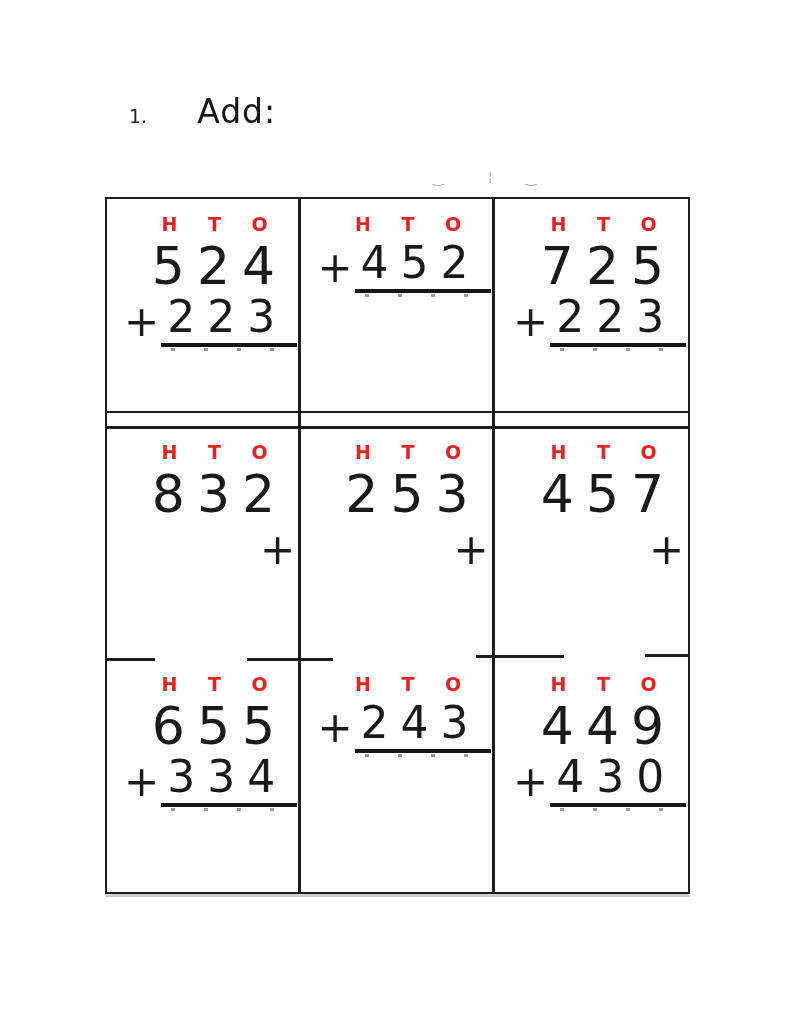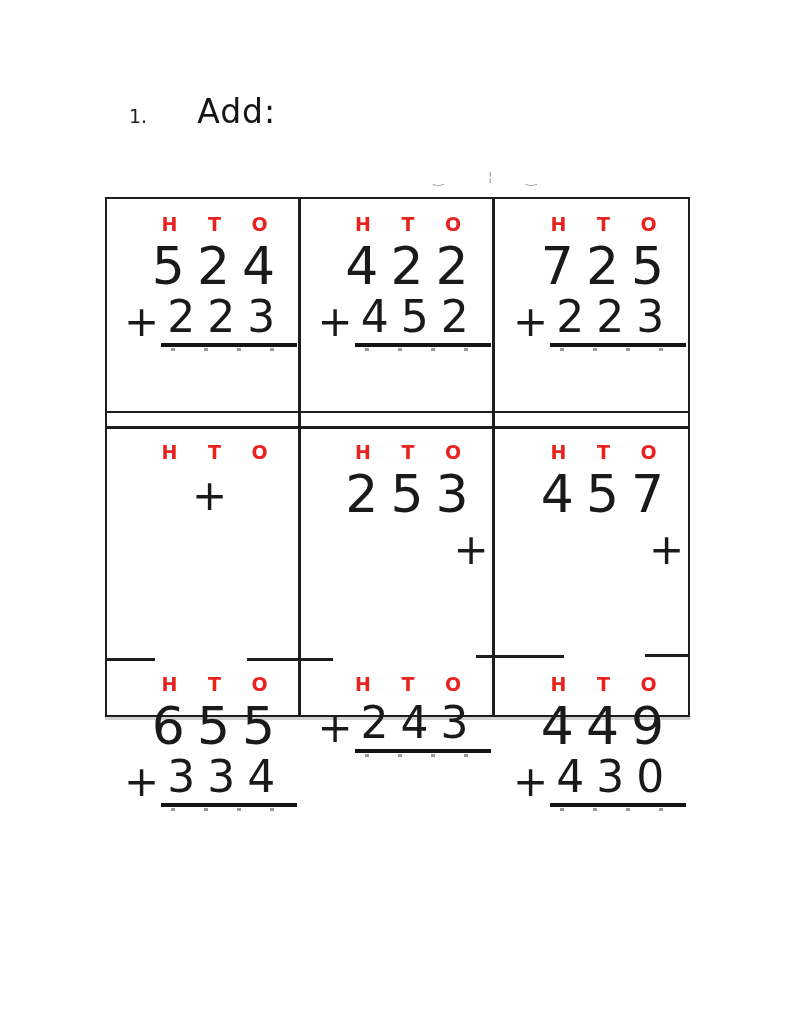--- a/index.html
+++ b/index.html
@@ -20,21 +20,21 @@
   
   .scan-marks { position:absolute; left:433px; top:170px; width:120px; height:18px; }
   .scan-marks span { position:absolute; color:#777; opacity:.75; font-size:13px; line-height:1; }
   .mark-a { left:0px;  top:2px; }
   .mark-b { left:55px; top:0px; font-size:10px; }
   .mark-c { left:93px; top:2px; }
 
   
   .grid {
     position:absolute; left:105px; top:197px;
-    width:585px; height:520px;
+    width:585px; height:697px;
     border:2.5px solid #1d1d1d;
     box-sizing:border-box;
     box-shadow:0 3px 0 rgba(150,150,150,.45);
   }
   .vline { position:absolute; top:0; bottom:0; width:2.5px; background:#1d1d1d; }
   .vline1 { left:191px; }
   .vline2 { left:385px; }
   .hline { position:absolute; left:0; right:0; height:2px; background:#1d1d1d; }
   .hlineA { top:212px; }
   .hlineB { top:227px; height:2.5px; }
@@ -129,21 +129,20 @@
         <div class="bottom-row">
           <span class="plus-sign">+</span>
           <span class="bottom-addend">223</span>
         </div>
       </div>
       <div class="answer-space"></div>
     </div>
     <div class="cell r1 c2">
       <div class="hto">H T O</div>
       <div class="prob">
-        <div class="top-addend">422</div>
         <div class="bottom-row">
           <span class="plus-sign">+</span>
           <span class="bottom-addend">452</span>
         </div>
       </div>
       <div class="answer-space"></div>
     </div>
     <div class="cell r1 c3">
       <div class="hto">H T O</div>
       <div class="prob">
@@ -152,20 +151,21 @@
           <span class="plus-sign">+</span>
           <span class="bottom-addend">223</span>
         </div>
       </div>
       <div class="answer-space"></div>
     </div>
 
     <div class="cell r2 c1">
       <div class="hto">H T O</div>
       <div class="prob">
+        <div class="top-addend">832</div>
         <div class="bottom-row">
           <span class="plus-sign">+</span>
         </div>
       </div>
       <div class="answer-space"></div>
     </div>
     <div class="cell r2 c2">
       <div class="hto">H T O</div>
       <div class="prob">
         <div class="top-addend">253</div>

